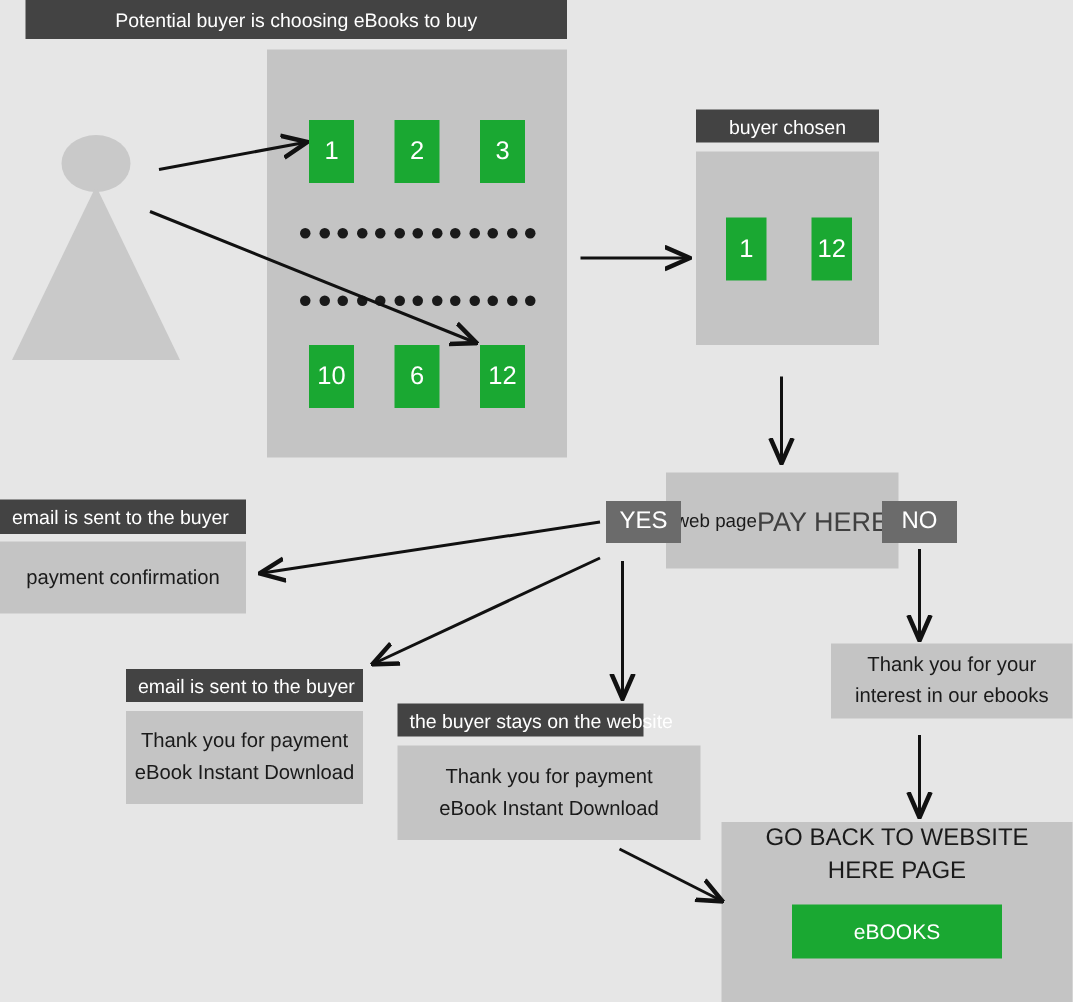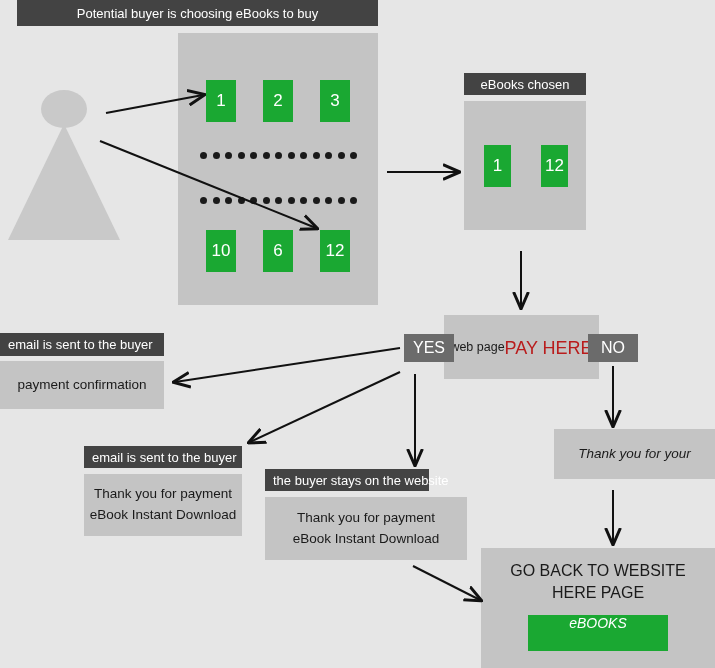--- a/index.html
+++ b/index.html
@@ -87,32 +87,32 @@
     position: absolute;
     left: 0; top: 0;
     width: 715px; height: 668px;
     pointer-events: none;
   }
   .cta-btn {
     background: #1aa832;
     color: #ffffff;
     font-size: 14px;
     display: flex;
-    justify-content: center;
-    box-sizing: border-box;
-    font-style: italic;
+    align-items: center;
+    justify-content: center;
+    box-sizing: border-box;
   }
   .title-2line {
     font-size: 16px;
     color: #1a1a1a;
     text-align: center;
     line-height: 1.35;
   }
   .webpage-small { font-size: 12.5px; color:#1a1a1a; }
-  .webpage-big { font-size: 18px; color:#b91c1c; }
+  .webpage-big { font-size: 18px; color:#404040; }
 </style>
 </head>
 <body>
 
 <div class="abs dark-label" style="left:17px; top:0px; width:361px; height:26px;">
   <span>Potential buyer is choosing eBooks to buy</span>
 </div>
 
 <div class="abs" style="left:8px; top:90px; width:112px; height:150px; display:flex; flex-direction:column; align-items:center;">
   <div class="person-head"></div>
@@ -166,21 +166,21 @@
   <span>10</span>
 </div>
 <div class="abs ebook" style="left:263px; top:230px; width:30px; height:42px;">
   <span>6</span>
 </div>
 <div class="abs ebook" style="left:320px; top:230px; width:30px; height:42px;">
   <span>12</span>
 </div>
 
 <div class="abs dark-label" style="left:464px; top:73px; width:122px; height:22px;">
-  <span>eBooks chosen</span>
+  <span>buyer chosen</span>
 </div>
 <div class="abs gray-panel" style="left:464px; top:101px; width:122px; height:129px;"></div>
 <div class="abs ebook" style="left:484px; top:145px; width:27px; height:42px;">
   <span>1</span>
 </div>
 <div class="abs ebook" style="left:541px; top:145px; width:27px; height:42px;">
   <span>12</span>
 </div>
 
 <div class="abs gray-panel" style="left:444px; top:315px; width:155px; height:64px; display:flex; flex-direction:row; align-items:center; justify-content:center;">
@@ -210,25 +210,26 @@
 </div>
 
 <div class="abs dark-label" style="left:265px; top:469px; width:164px; height:22px; justify-content:flex-start;">
   <span>the buyer stays on the website</span>
 </div>
 <div class="abs gray-body" style="left:265px; top:497px; width:202px; height:63px;">
   <span>Thank you for payment</span>
   <span>eBook Instant Download</span>
 </div>
 
-<div class="abs gray-body" style="left:554px; top:429px; width:161px; height:50px;font-style:italic;">
+<div class="abs gray-body" style="left:554px; top:429px; width:161px; height:50px;">
   <span>Thank you for your</span>
-</div>
-
-<div class="abs gray-panel" style="left:481px; top:548px; width:234px; height:120px; display:flex; flex-direction:column; align-items:center; padding-top:12px;">
+  <span>interest in our ebooks</span>
+</div>
+
+<div class="abs gray-panel" style="left:481px; top:548px; width:234px; height:120px; display:flex; flex-direction:column; align-items:center; ">
   <div class="title-2line">GO BACK TO WEBSITE</div>
   <div class="title-2line">HERE PAGE</div>
   <div class="cta-btn" style="width:140px; height:36px; margin-top:12px;">
     <span>eBOOKS</span>
   </div>
 </div>
 
 <svg class="arrows" viewBox="0 0 715 668">
   <defs>
     <marker id="ah" markerWidth="9" markerHeight="9" refX="7.5" refY="4.5" orient="auto">

